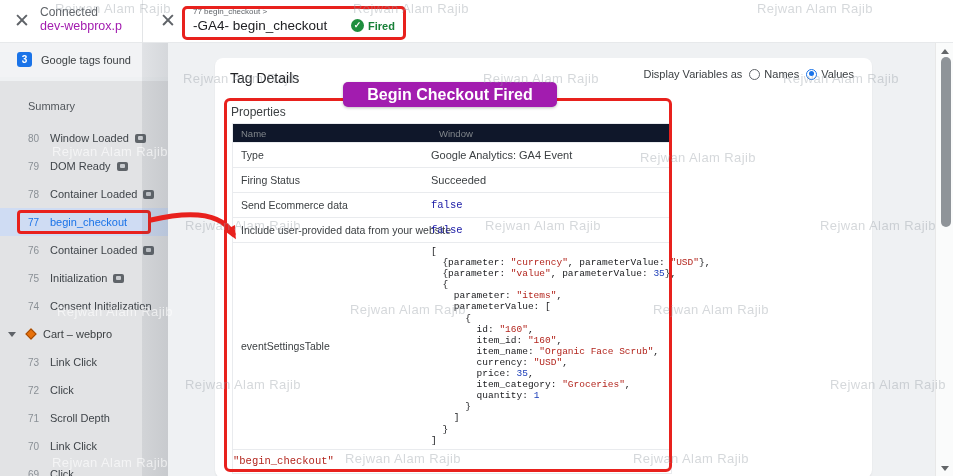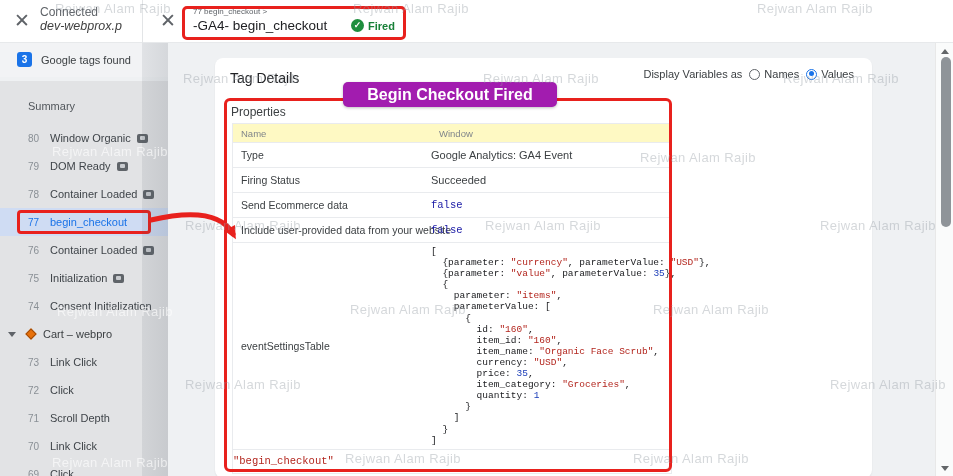--- a/index.html
+++ b/index.html
@@ -9,21 +9,21 @@
     font-family:"Liberation Sans", sans-serif; background:#eff1f3;
     color:#202124;
   }
   
   .topbar { position:absolute; left:0; top:0; width:953px; height:43px; background:#fff; border-bottom:1px solid #e7e9eb; z-index:2; }
   .xbtn { position:absolute; font-size:19px; line-height:17px; color:#5f6368; cursor:pointer; }
   .x1 { left:14px; top:12px; }
   .x2 { left:160px; top:12px; }
   .conn-text { position:absolute; left:40px; top:5px; width:100px; overflow:hidden; }
   .conn-status { display:block; font-size:12px; color:#5f6368; }
-  .conn-domain { display:block; font-size:12.5px; color:#404040; white-space:nowrap;font-style:italic; }
+  .conn-domain { display:block; font-size:12.5px; color:#a21caf; white-space:nowrap; }
   .tb-divider { position:absolute; left:142px; top:0; width:1px; height:43px; background:#e3e5e7; }
   .head-redbox { position:absolute; left:182px; top:6px; width:224px; height:34px; border:3px solid #e8211d; border-radius:5px; z-index:3; }
   .breadcrumb { position:absolute; left:193px; top:7px; font-size:8px; color:#5f6368; }
   .tag-title { position:absolute; left:193px; top:18px; font-size:13.5px; font-weight:500; color:#202124; white-space:nowrap; }
   .fired-badge { position:absolute; left:351px; top:19px; display:flex; align-items:center; gap:4px; }
   .check-circle { width:13px; height:13px; background:#1e8e3e; border-radius:50%; color:#fff; font-size:9px; line-height:13px; text-align:center; font-weight:bold; }
   .fired-label { font-size:11px; font-weight:bold; color:#188038; }
   
   .tagsfound { position:absolute; left:0; top:43px; width:168px; height:34px; background:#f2f3f5; z-index:1; }
   .count-badge { position:absolute; left:17px; top:9px; width:15px; height:15px; background:#1a73e8; border-radius:3px; color:#fff; font-size:10px; font-weight:bold; text-align:center; line-height:15px; }
@@ -50,21 +50,21 @@
   .card-title { position:absolute; left:15px; top:12px; font-size:14px; font-weight:500; color:#202124; }
   .disp { position:absolute; right:18px; top:10px; display:flex; align-items:center; gap:7px; font-size:11px; color:#3c4043; }
   .radio-opt { display:flex; align-items:center; gap:4px; cursor:pointer; }
   .radio { width:11px; height:11px; border:1.5px solid #5f6368; border-radius:50%; background:#fff; }
   .radio.checked { border-color:#1a73e8; position:relative; }
   .radio.checked::after { content:""; position:absolute; left:1.5px; top:1.5px; width:5px; height:5px; background:#1a73e8; border-radius:50%; }
   .red-frame { position:absolute; left:9px; top:40px; width:448px; height:374px; border:3px solid #e8211d; border-radius:6px; z-index:20; pointer-events:none; }
   .ann-label { position:absolute; left:128px; top:24px; width:214px; height:25px; background:#a21caf; border-radius:5px; color:#fff; font-size:16px; font-weight:bold; text-align:center; line-height:25px; z-index:21; box-shadow:0 1px 3px rgba(0,0,0,0.25); }
   .props-label { position:absolute; left:16px; top:47px; font-size:12px; color:#3c4043; }
   .ptable { position:absolute; left:17px; top:65px; width:440px; border:1px solid #e9ebee; border-bottom:none; }
-  .phead { display:grid; grid-template-columns:198px 1fr; height:19px; background:#fef9c3; border-bottom:1px solid #e9ebee; align-items:center; }
+  .phead { display:grid; grid-template-columns:198px 1fr; height:19px; background:#0f172a; border-bottom:1px solid #e9ebee; align-items:center; }
   .phead span { font-size:9.5px; color:#80868b; padding-left:8px; }
   .prow { display:grid; grid-template-columns:198px 1fr; border-bottom:1px solid #e9ebee; min-height:25px; }
   .pname { font-size:10.5px; color:#3c4043; padding-left:8px; display:flex; align-items:center; white-space:nowrap; }
   .pval { font-size:11px; color:#3c4043; display:flex; align-items:center; }
   .pval.mono, .cl { font-family:"Liberation Mono","DejaVu Sans Mono",monospace; }
   .pval.mono { font-size:10.5px; }
   .tone-keyword { color:#1a1aa6; }
   .tone-string { color:#b3261e; }
   .code-cell { display:block; padding:3px 0 3px 0; }
   .cl { font-size:9.5px; line-height:11.1px; white-space:pre; }
@@ -106,21 +106,21 @@
 
   <div class="tagsfound">
     <span class="count-badge">3</span>
     <span class="tagsfound-label">Google tags found</span>
   </div>
   <div class="sidebar">
     <span class="summary">Summary</span>
     <div class="ev-list" id="event-list">
         <div class="ev-row">
           <span class="ev-num">80</span>
-          <span class="ev-label">Window Organic</span>
+          <span class="ev-label">Window Loaded</span>
           <span class="ev-badge"></span>
         </div>
         <div class="ev-row">
           <span class="ev-num">79</span>
           <span class="ev-label">DOM Ready</span>
           <span class="ev-badge"></span>
         </div>
         <div class="ev-row">
           <span class="ev-num">78</span>
           <span class="ev-label">Container Loaded</span>

